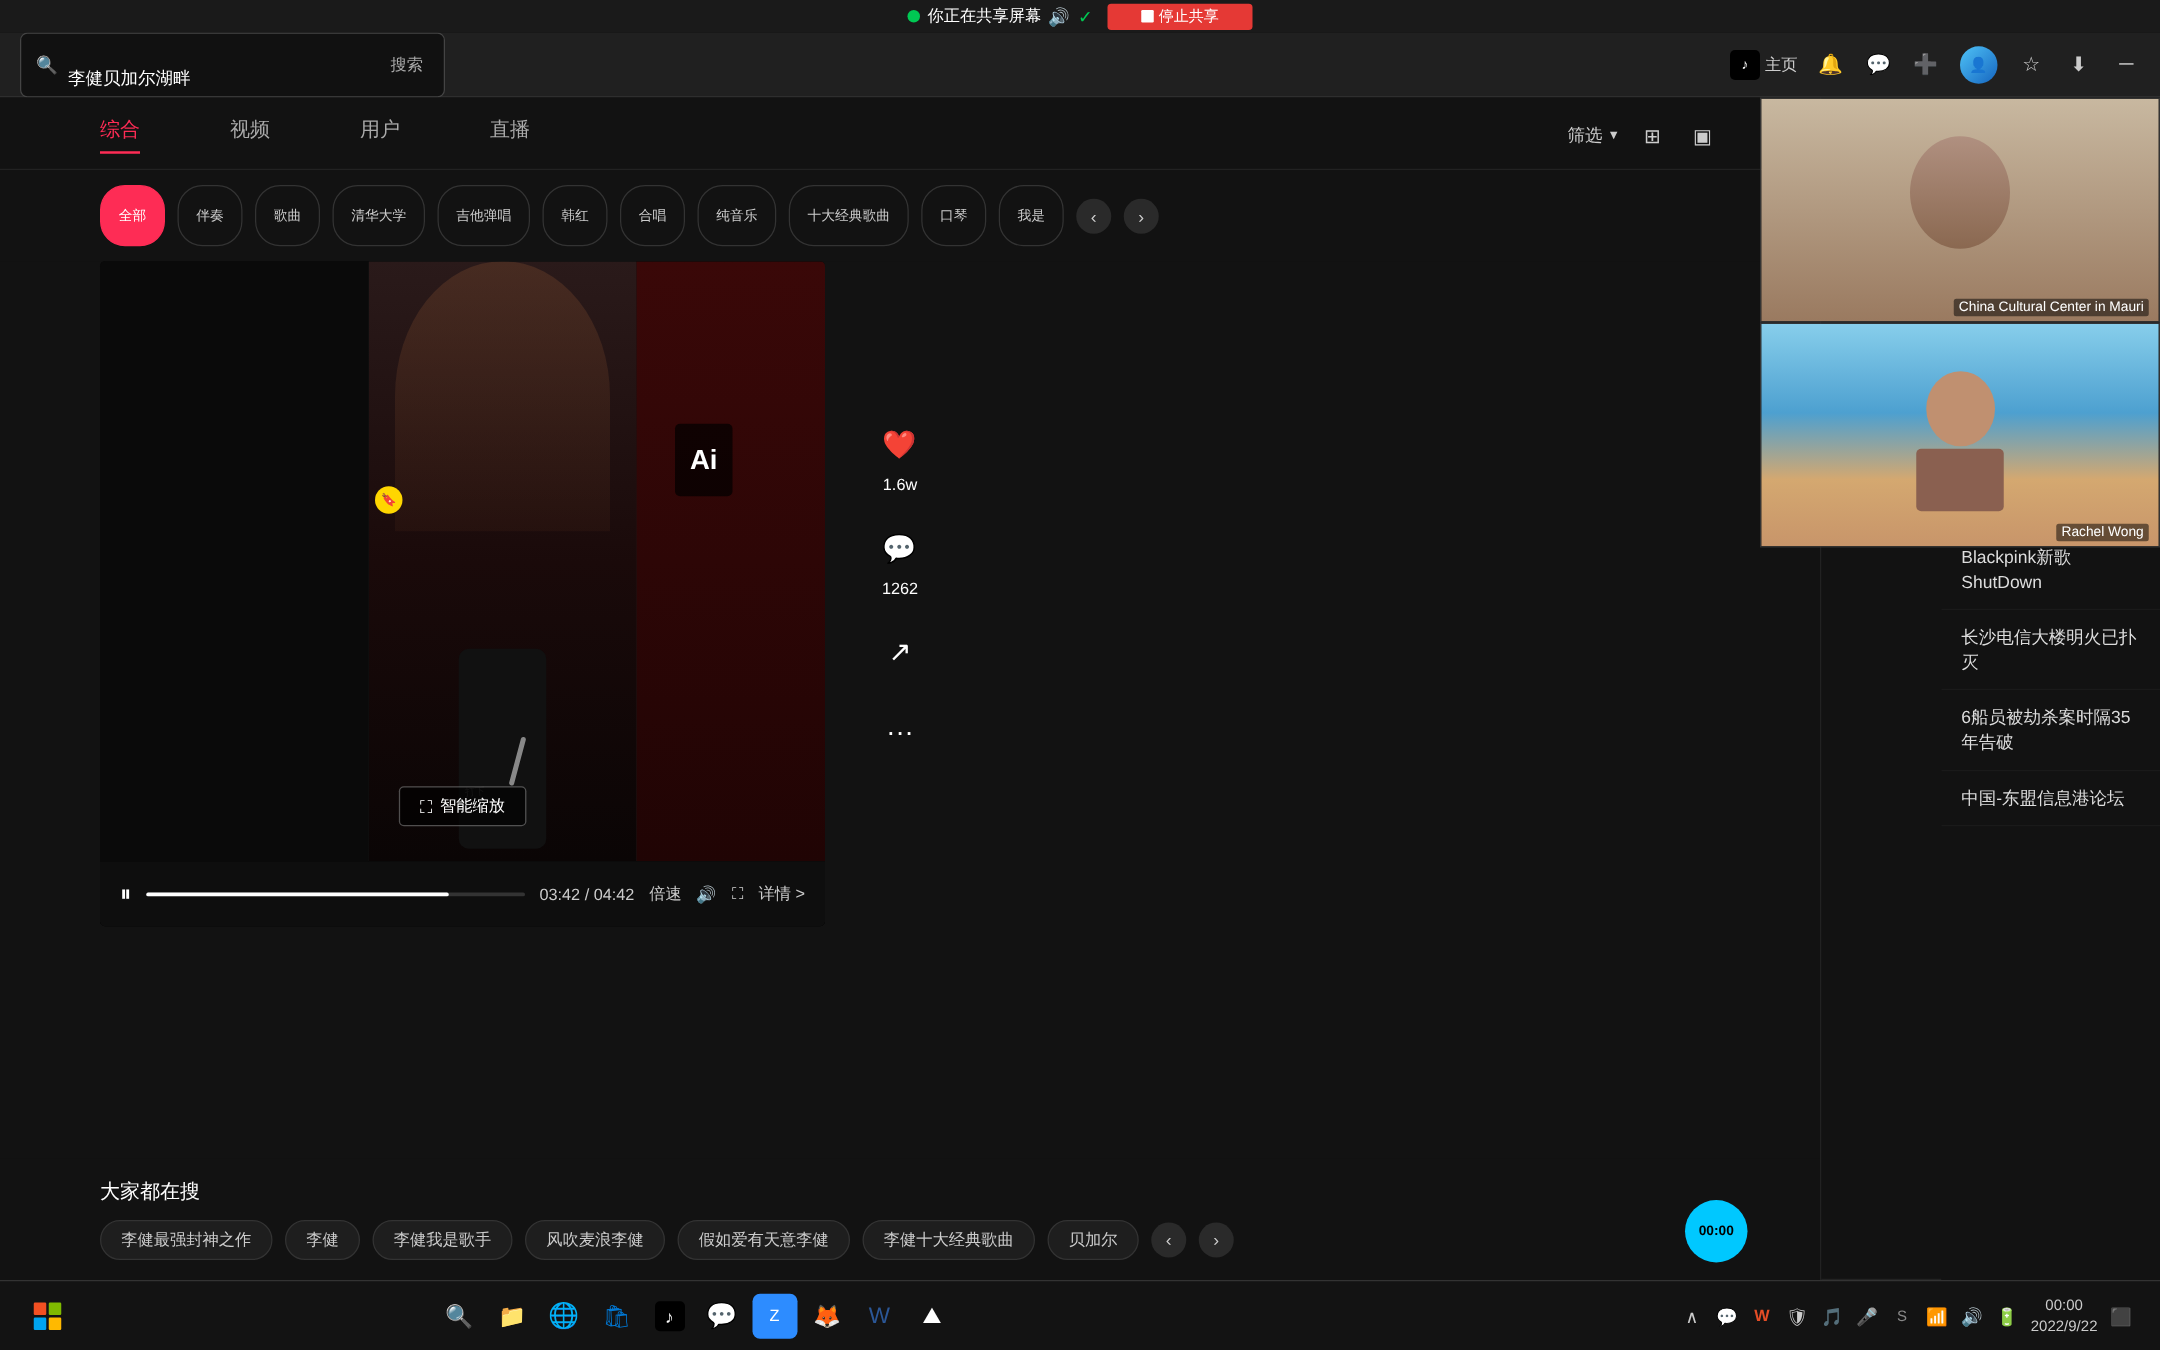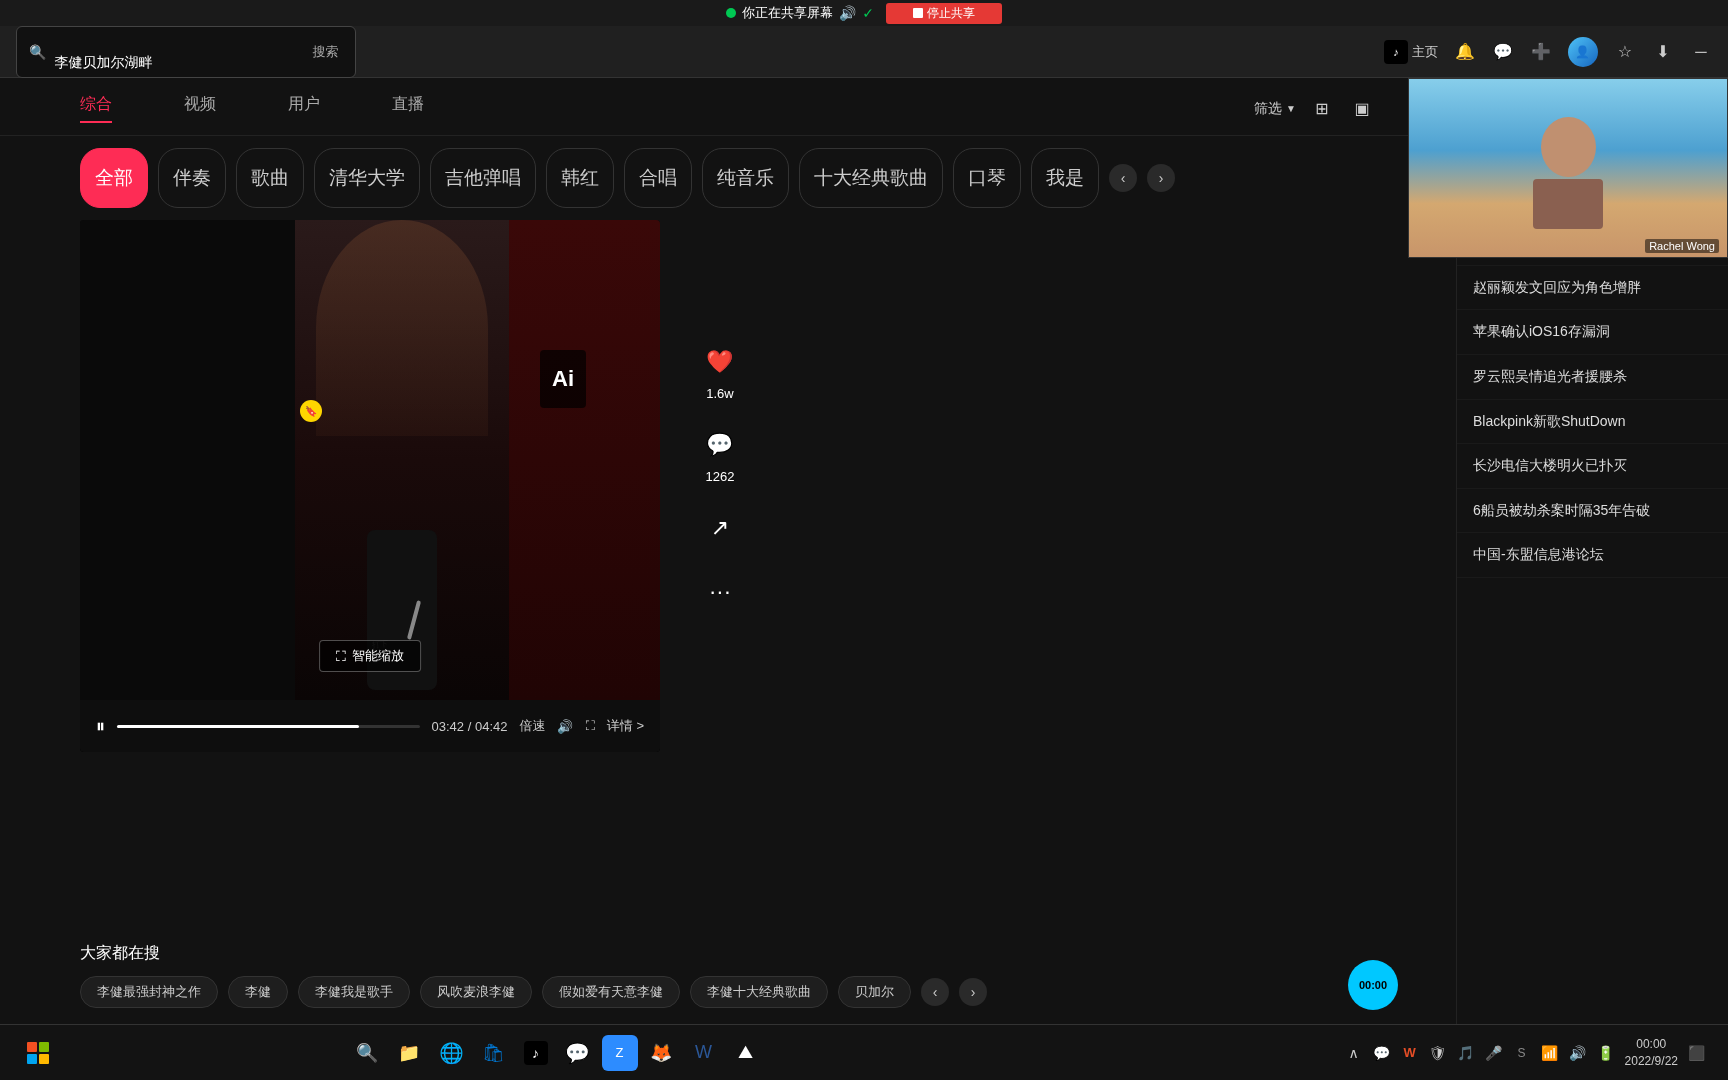--- a/index.html
+++ b/index.html
@@ -213,21 +213,21 @@
       gap: 10px;
       background: #121212;
       flex-wrap: nowrap;
       overflow: hidden;
     }
     .tag {
       padding: 16px 14px;
       border-radius: 20px;
       border: 1px solid #333;
       color: #ccc;
-      font-size: 19px;
+      font-size: 11px;
       cursor: pointer;
       white-space: nowrap;
       background: transparent;
       text-align: right;
     }
     .tag.active {
       background: #fe2c55;
       border-color: #fe2c55;
       color: #fff;
     }
@@ -447,21 +447,21 @@
       font-size: 14px;
       flex-shrink: 0;
     }
 
     
     .right-sidebar {
       width: 272px;
       background: #121212;
       border-left: 1px solid #222;
       display: flex;
-      flex-direction: column;
+      flex-direction: row;
       flex-shrink: 0;
     }
     .sidebar-header {
       padding: 16px;
       font-size: 16px;
       color: #fff;
       border-bottom: 1px solid #222;
       font-weight: bold;
     }
     .trending-list {
@@ -877,20 +877,27 @@
       <div class="trending-item">
         <span>中国-东盟信息港论坛</span>
       </div>
     </div>
   </div>
 
 </div>
 
 <div class="video-calls" style="top:78px;">
   <div class="video-call-thumb">
+    <div class="call-person-1">
+
+      <div style="width:80px;height:90px;background:linear-gradient(180deg,#b09080 0%,#8a6850 100%);border-radius:50%;margin-top:10px;"></div>
+    </div>
+    <div class="video-call-label">China Cultural Center in Mauri</div>
+  </div>
+  <div class="video-call-thumb">
     <div class="call-person-2">
 
       <div style="display:flex;flex-direction:column;align-items:center;margin-top:10px;">
         <div style="width:55px;height:60px;background:#c09070;border-radius:50%;"></div>
         <div style="width:70px;height:50px;background:#8a6050;border-radius:4px;margin-top:2px;"></div>
       </div>
     </div>
     <div class="video-call-label">Rachel Wong</div>
   </div>
 </div>

